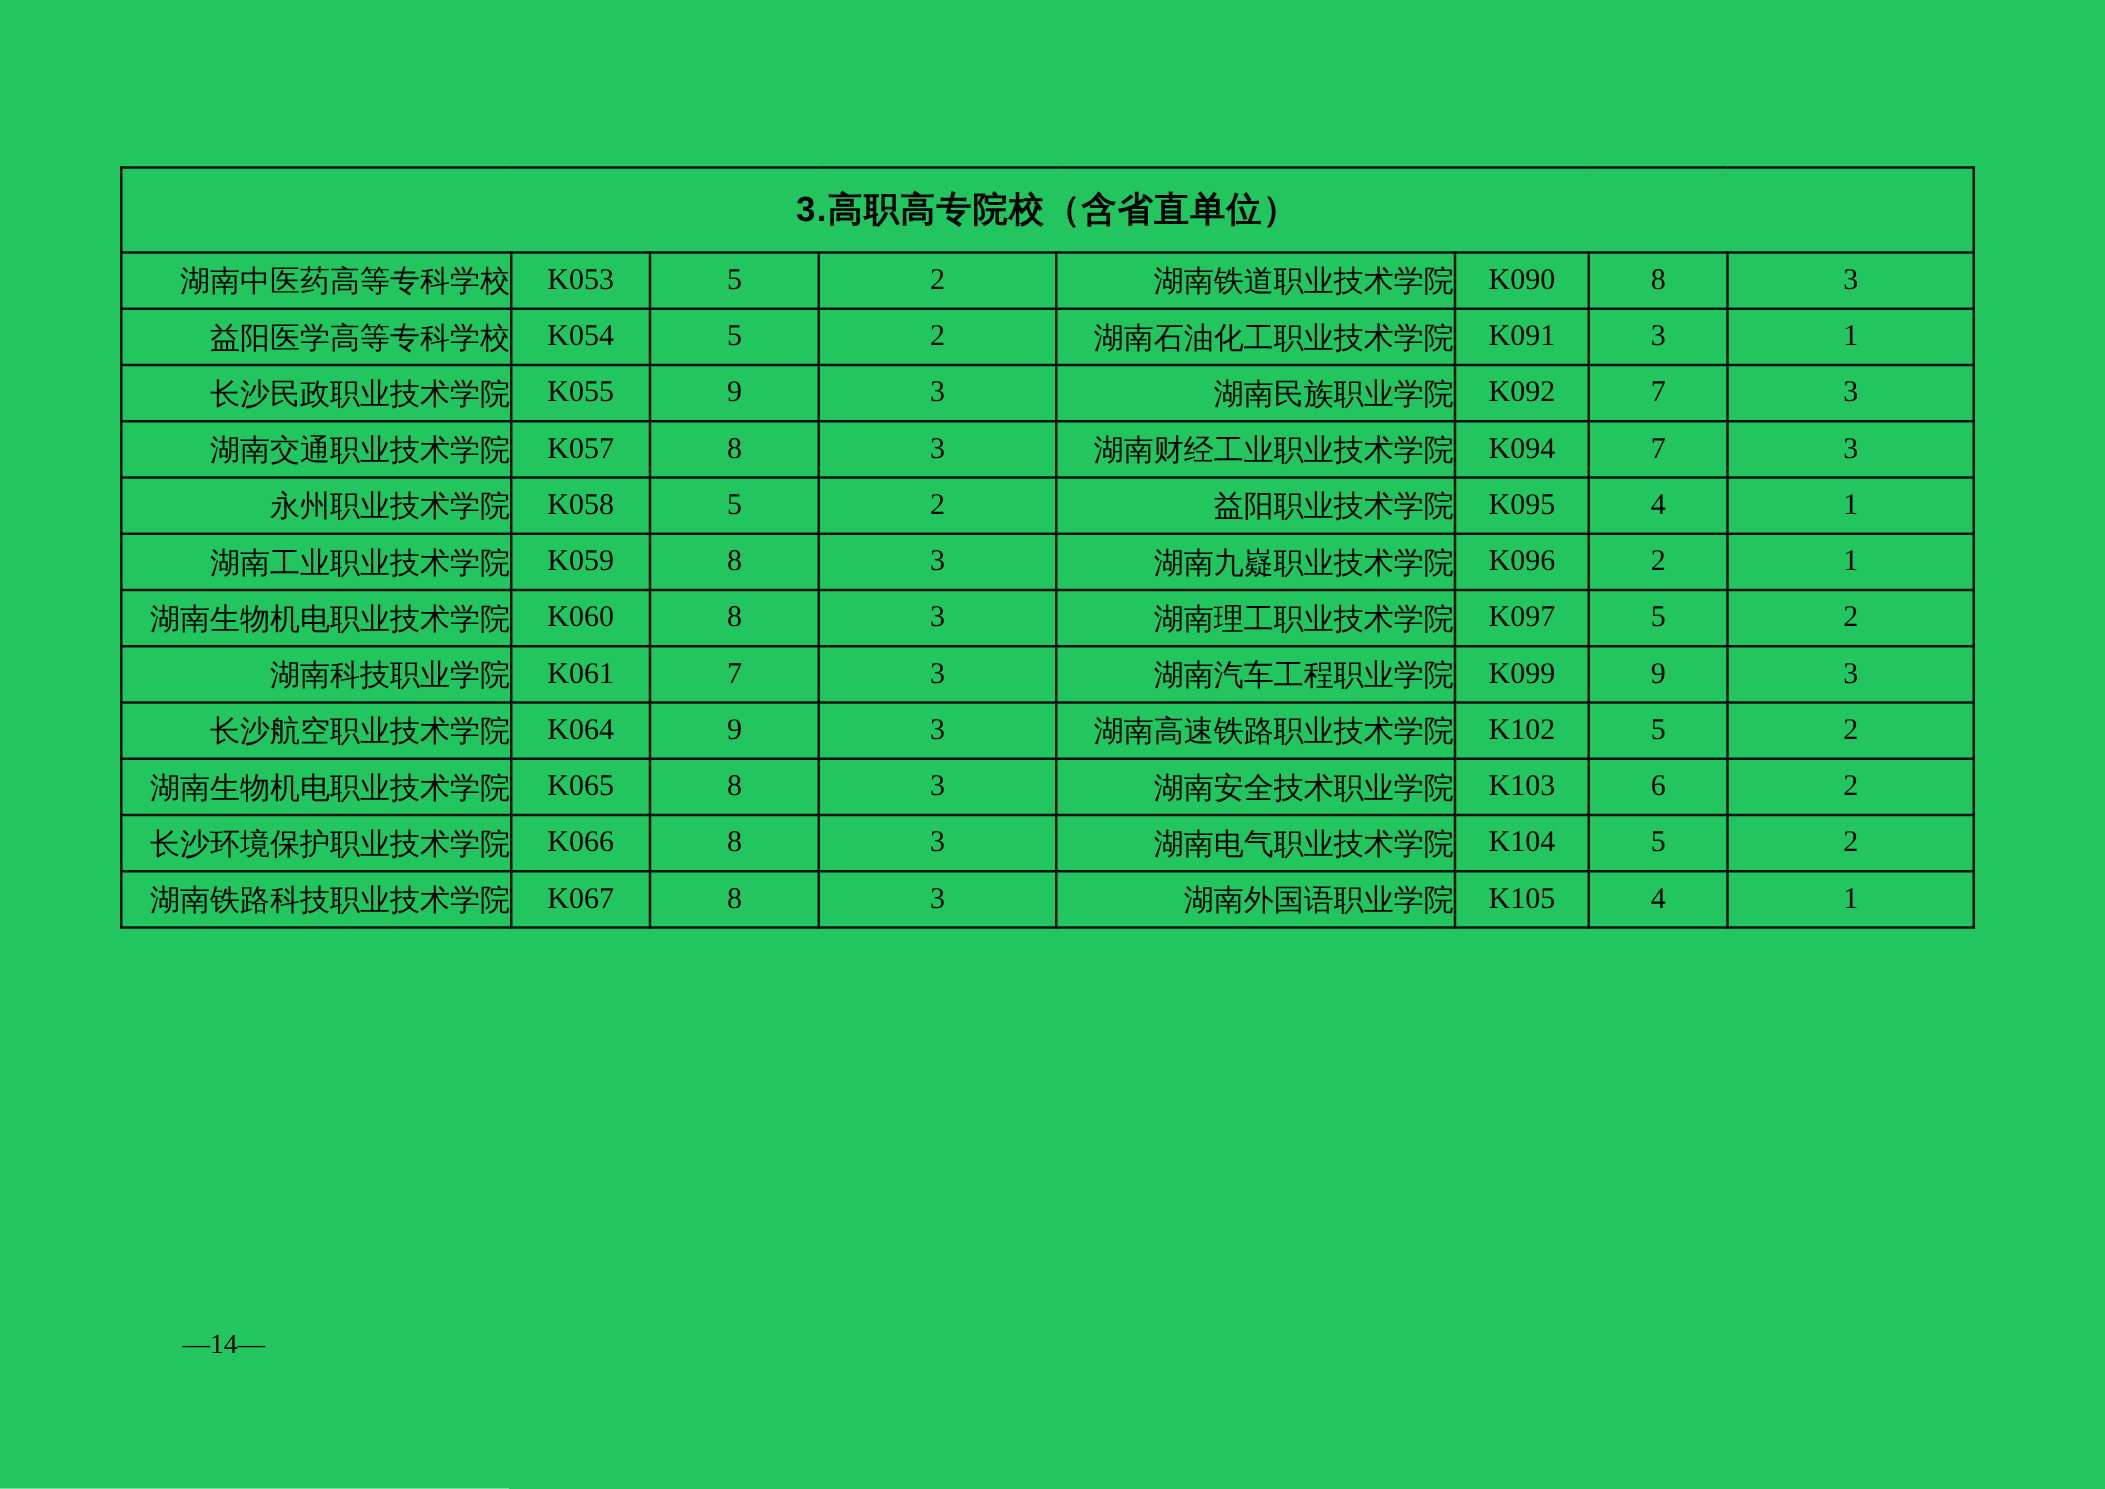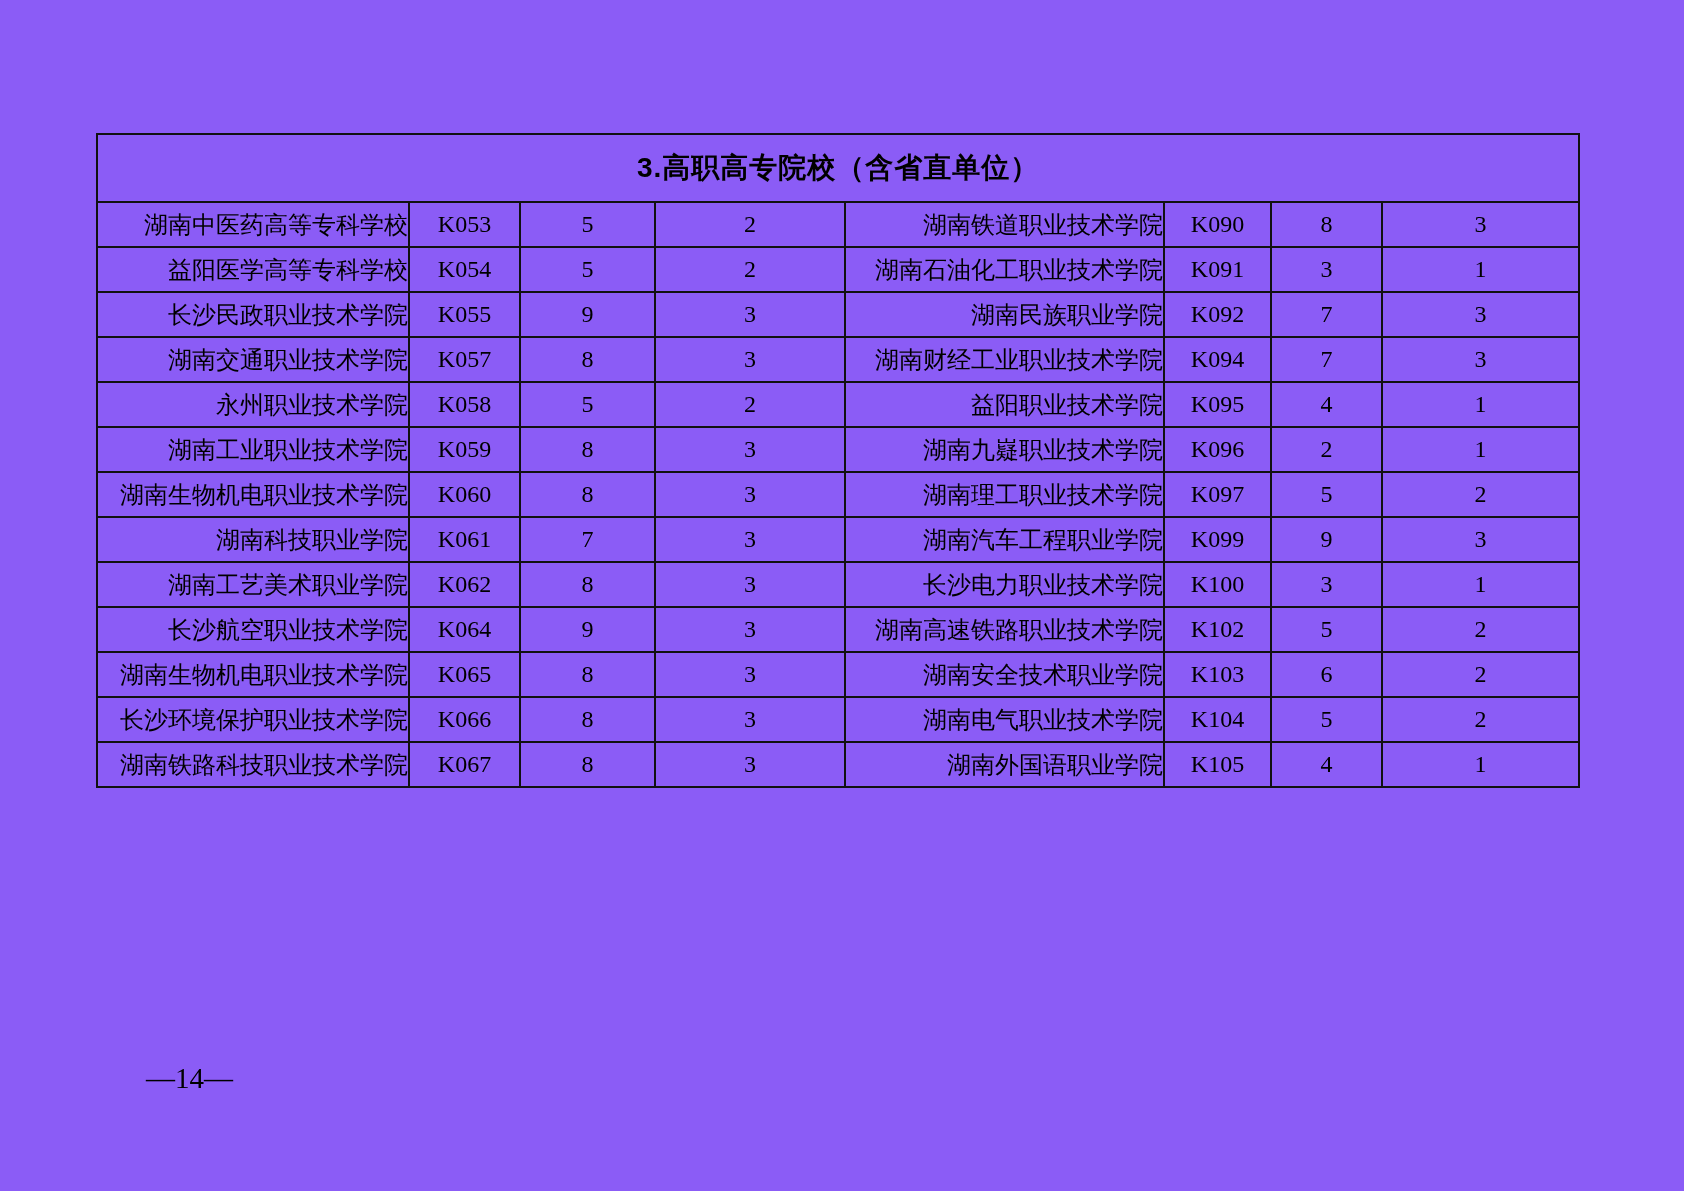--- a/index.html
+++ b/index.html
@@ -9,21 +9,21 @@
     width: 1684px;
     height: 1191px;
     font-family: "Liberation Serif", "DejaVu Serif", serif;
     color: #000000;
     position: relative;
   }
   .page {
     position: relative;
     width: 1684px;
     height: 1191px;
-    background: #8b5cf6;
+    background: #22c55e;
     overflow: hidden;
   }
   table.doc-table {
     position: absolute;
     left: 96px;
     top: 133px;
     width: 1482px;
     border-collapse: collapse;
     table-layout: fixed;
   }
@@ -61,21 +61,21 @@
     padding-left: 10px;
     white-space: nowrap;
   }
   td.num-cell {
     text-align: center;
   }
   .page-number {
     position: absolute;
     left: 146px;
     top: 1062px;
-    font-size: 29px;
+    font-size: 22px;
     font-family: "Liberation Serif", "DejaVu Serif", serif;
     color: #000000;
   }
 </style>
 </head>
 <body>
 
 <div class="page">
 
   <table class="doc-table">
@@ -169,30 +169,20 @@
       <td class="name-cell">湖南科技职业学院</td>
       <td class="num-cell">K061</td>
       <td class="num-cell">7</td>
       <td class="num-cell">3</td>
       <td class="name-cell">湖南汽车工程职业学院</td>
       <td class="num-cell">K099</td>
       <td class="num-cell">9</td>
       <td class="num-cell">3</td>
     </tr>
         <tr class="data-row">
-      <td class="name-cell">湖南工艺美术职业学院</td>
-      <td class="num-cell">K062</td>
-      <td class="num-cell">8</td>
-      <td class="num-cell">3</td>
-      <td class="name-cell">长沙电力职业技术学院</td>
-      <td class="num-cell">K100</td>
-      <td class="num-cell">3</td>
-      <td class="num-cell">1</td>
-    </tr>
-        <tr class="data-row">
       <td class="name-cell">长沙航空职业技术学院</td>
       <td class="num-cell">K064</td>
       <td class="num-cell">9</td>
       <td class="num-cell">3</td>
       <td class="name-cell">湖南高速铁路职业技术学院</td>
       <td class="num-cell">K102</td>
       <td class="num-cell">5</td>
       <td class="num-cell">2</td>
     </tr>
         <tr class="data-row">

